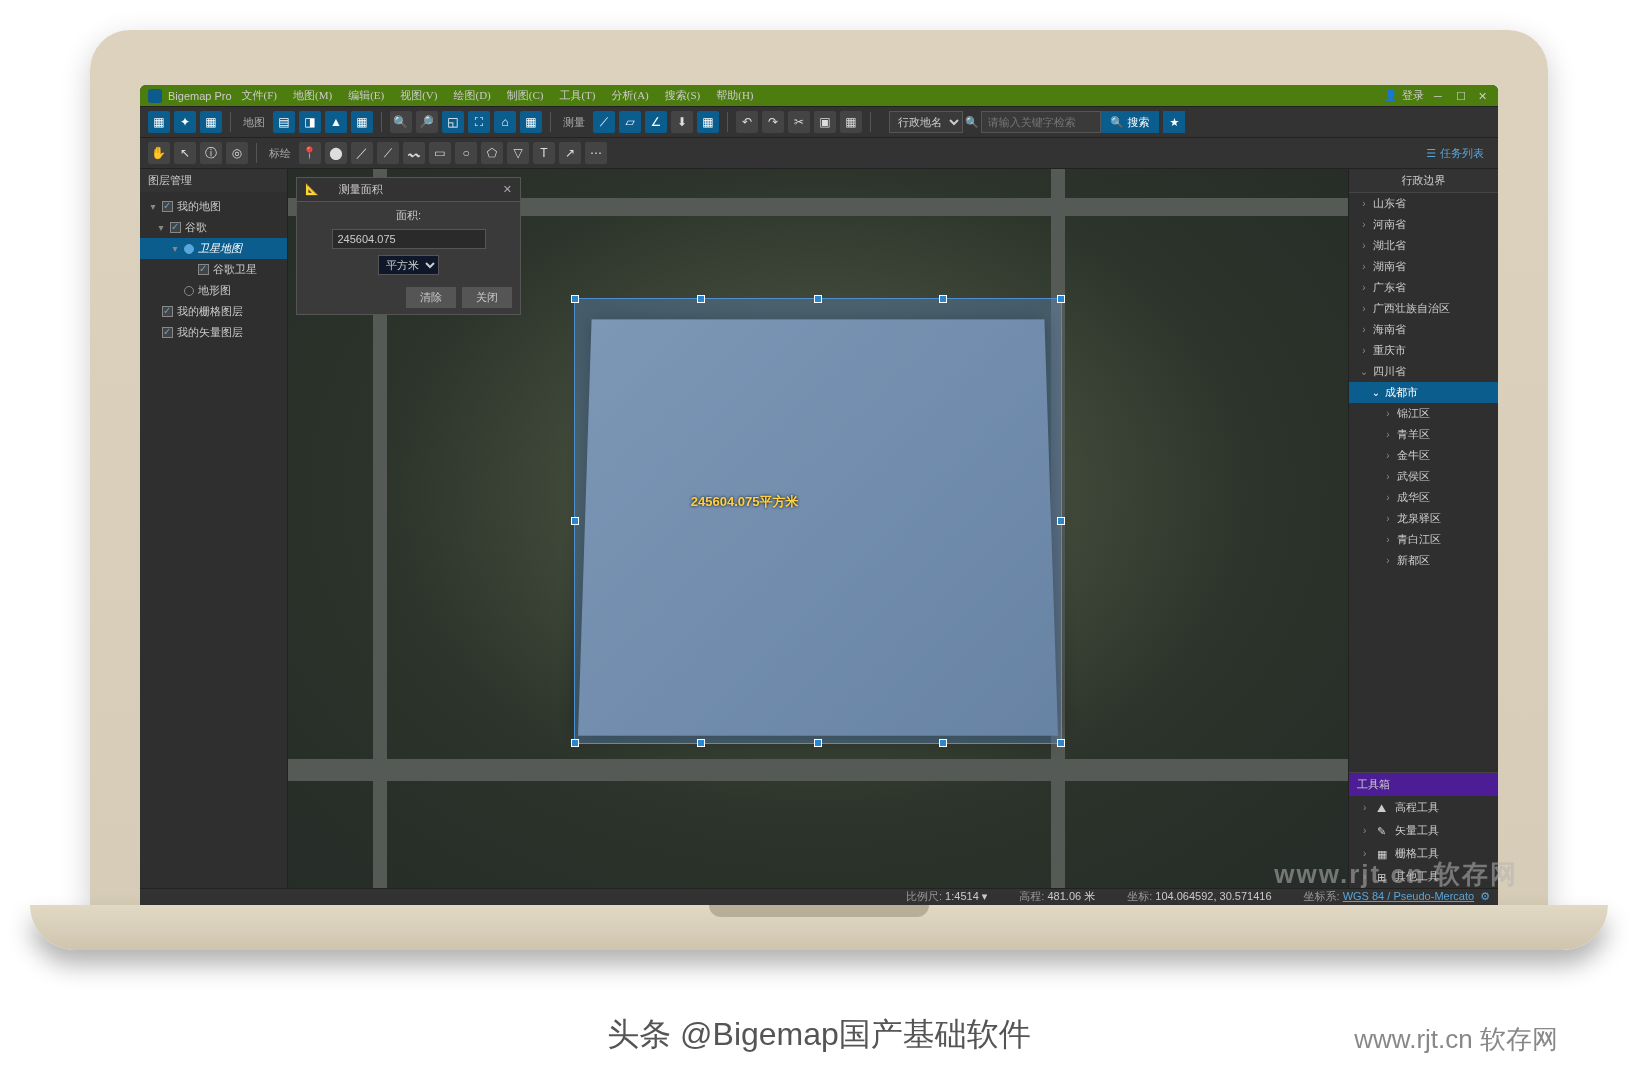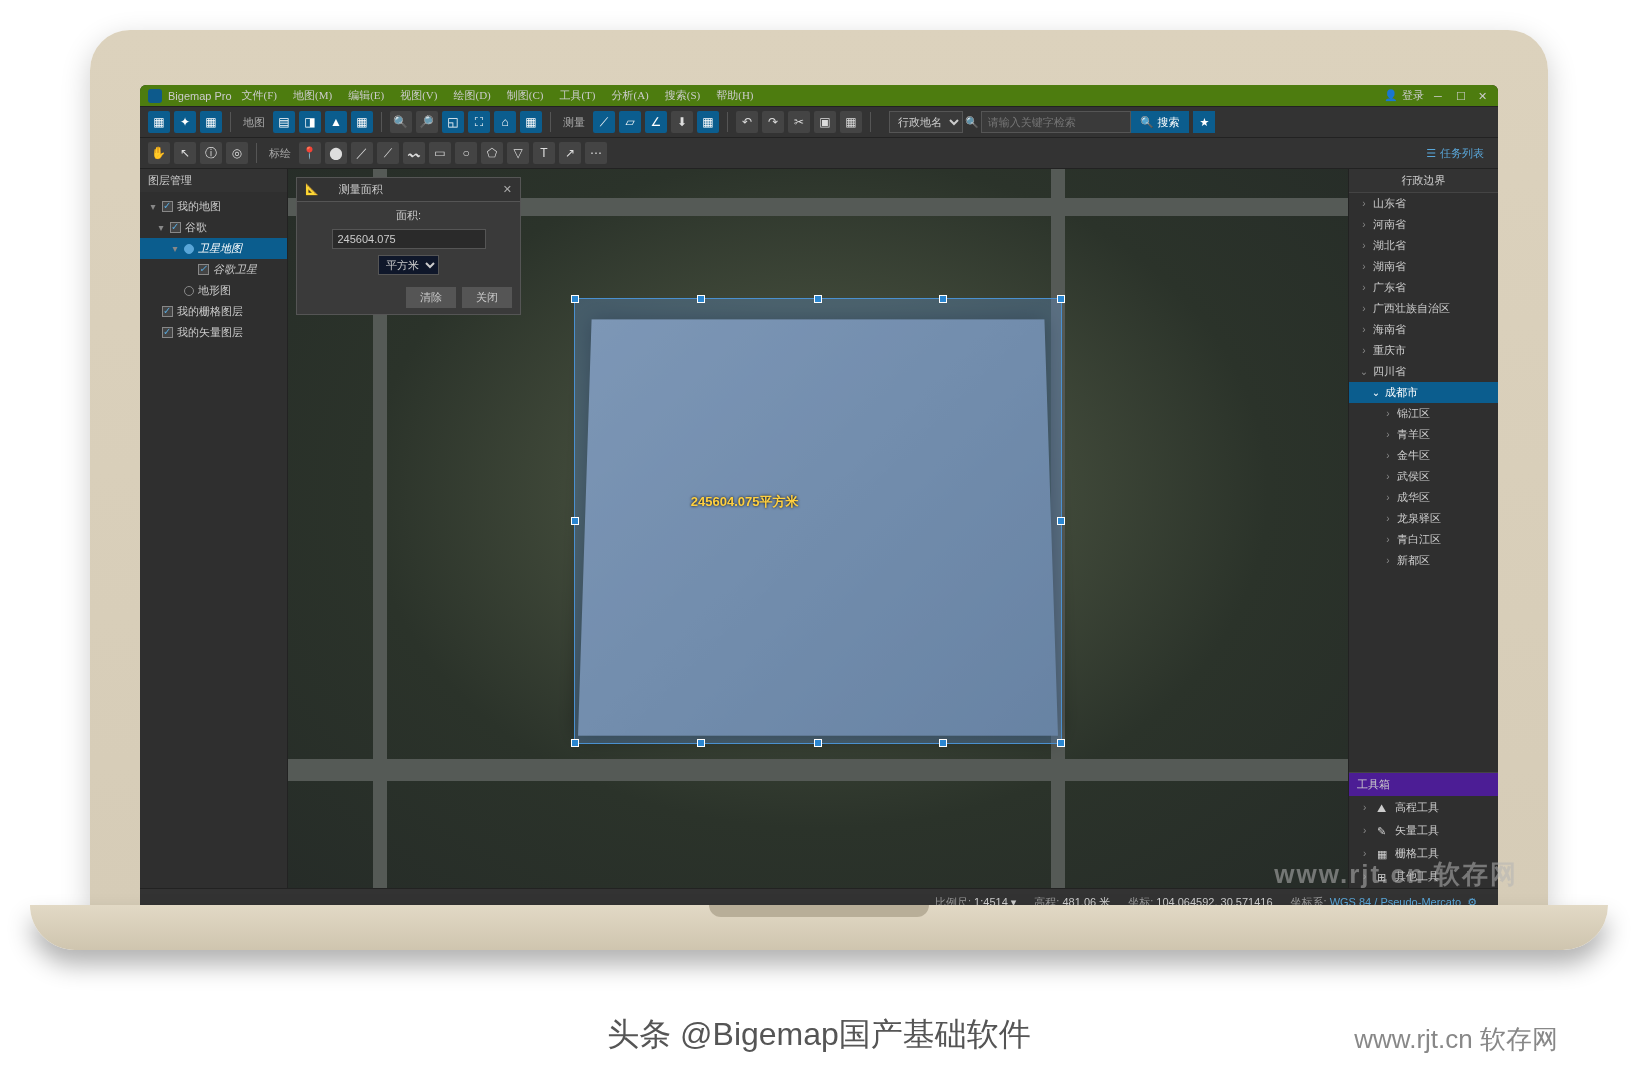--- a/index.html
+++ b/index.html
@@ -15,37 +15,37 @@
 .menubar .spacer { flex:1; }
 .menubar .wbtn { width:12px; height:12px; display:inline-block; margin-left:6px;}
 
 .toolbar { background:#333; padding:4px 8px; display:flex; align-items:center; gap:4px; border-bottom:1px solid #222;}
 .tbtn { width:22px; height:22px; background:#444; display:flex; align-items:center; justify-content:center; color:#ddd; font-size:12px; border-radius:2px;}
 .tbtn.blue{background:#0b5d8e;color:#fff;}
 .tsep { width:1px; height:20px; background:#555; margin:0 4px;}
 .tlabel{color:#aaa;font-size:11px;padding:0 4px;}
 .searchbox{display:flex;align-items:center;margin-left:10px;}
 .searchbox select{background:#3a3a3a;color:#ccc;border:1px solid #555;font-size:11px;height:22px;padding:0 4px;}
-.searchbox input{background:#3a3a3a;color:#ccc;border:1px solid #555;font-size:11px;height:22px;width:150px;padding:0 6px;}
+.searchbox input{background:#3a3a3a;color:#ccc;border:1px solid #555;font-size:11px;height:22px;width:120px;padding:0 6px;}
 .searchbox button{background:#0b5d8e;color:#fff;border:none;height:22px;padding:0 10px;font-size:11px;}
 .starbtn{width:22px;height:22px;background:#0b5d8e;color:#fff;display:flex;align-items:center;justify-content:center;margin-left:4px;}
 
 .toolbar2{background:#333;padding:4px 8px;display:flex;align-items:center;gap:4px;border-bottom:1px solid #222;}
 .tasklist{margin-left:auto;color:#59a6d8;font-size:11px;display:flex;align-items:center;gap:4px;padding-right:6px;}
 
 .main{flex:1;display:flex;overflow:hidden;}
 .leftpanel{width:148px;background:#2f2f2f;border-right:1px solid #222;display:flex;flex-direction:column;}
 .panelhdr{background:#333;padding:4px 8px;font-size:11px;color:#ccc;}
 .tree{padding:4px 0;font-size:11px;color:#ccc;}
 .treenode{padding:3px 6px 3px 8px;display:flex;align-items:center;gap:4px;cursor:pointer;}
 .treenode .caret{width:10px;display:inline-block;text-align:center;color:#888;font-size:10px;}
 .treenode .cb{width:11px;height:11px;border:1px solid #888;background:#444;display:inline-block;position:relative;}
 .treenode .cb.checked:after{content:"✓";position:absolute;top:-2px;left:0;color:#59a6d8;font-size:10px;}
 .treenode.sel{background:#0b5d8e;color:#fff;}
-.lvl1{padding-left:16px;} .lvl2{padding-left:30px;} .lvl3{padding-left:44px;font-style:italic;}
+.lvl1{padding-left:16px;} .lvl2{padding-left:30px;} .lvl3{padding-left:44px;}
 .ic-radio{width:10px;height:10px;border:1.3px solid #888;border-radius:50%;display:inline-block;}
 .ic-radio.sel{background:#59a6d8;border-color:#59a6d8;}
 
 .mapview{flex:1;position:relative;background:radial-gradient(ellipse at 50% 45%, #5a6470 0%, #414a3a 30%, #2b332a 60%, #262c28 100%);overflow:hidden;}
 .roads{position:absolute;inset:0;}
 .road{position:absolute;background:#555a56;}
 .building{position:absolute;left:28%;top:20%;width:44%;height:58%;background:linear-gradient(135deg,#8a98a8,#6a7a8c);transform:perspective(500px) rotateX(4deg);box-shadow:0 0 20px rgba(0,0,0,.5);}
 .sel-overlay{position:absolute;left:27%;top:18%;width:46%;height:62%;background:rgba(100,150,210,.35);border:1px solid #4a90d0;}
 .handle{position:absolute;width:8px;height:8px;background:#2b86d0;border:1px solid #fff;}
 .areatext{position:absolute;left:38%;top:45%;color:#ffd040;font-size:13px;font-weight:bold;text-shadow:0 0 3px #000;}
@@ -65,21 +65,21 @@
 .rnode{padding:3px 6px;display:flex;align-items:center;gap:4px;cursor:pointer;}
 .rnode .car{width:10px;display:inline-block;color:#888;font-size:10px;text-align:center;}
 .rnode.sel{background:#0b5d8e;color:#fff;}
 .rl1{padding-left:10px;} .rl2{padding-left:22px;} .rl3{padding-left:34px;}
 .toolbox{border-top:1px solid #444;}
 .tbhdr{background:#4c1d95;padding:4px 8px;font-size:11px;}
 .tbitem{padding:4px 8px 4px 14px;font-size:11px;color:#ccc;display:flex;align-items:center;gap:6px;cursor:pointer;}
 .tbitem .car{color:#888;font-size:10px;width:8px;}
 .tbic{width:12px;height:12px;display:inline-block;}
 
-.statusbar{height:22px;background:#333;display:flex;align-items:flex-end;justify-content:flex-end;padding:0 21px;gap:18px;font-size:11px;color:#ccc;border-top:1px solid #222;}
+.statusbar{height:22px;background:#333;display:flex;align-items:flex-start;justify-content:flex-end;padding:0 8px;gap:32px;font-size:11px;color:#ccc;border-top:1px solid #222;}
 .statusbar .lbl{color:#999;}
 .statusbar .gear{color:#59a6d8;margin-left:6px;}
 .statusbar a{color:#59a6d8;text-decoration:underline;}
 
 .watermark{position:absolute;right:120px;bottom:200px;font-size:26px;color:rgba(180,180,180,.55);font-weight:bold;letter-spacing:2px;}
 .credit{position:absolute;left:50%;bottom:35px;transform:translateX(-50%);width:1000px;text-align:center;font-size:32px;color:#555;font-weight:500;}
 .credit2{position:absolute;right:80px;bottom:35px;font-size:26px;color:#888;}
 </style>
 </head>
 <body>

